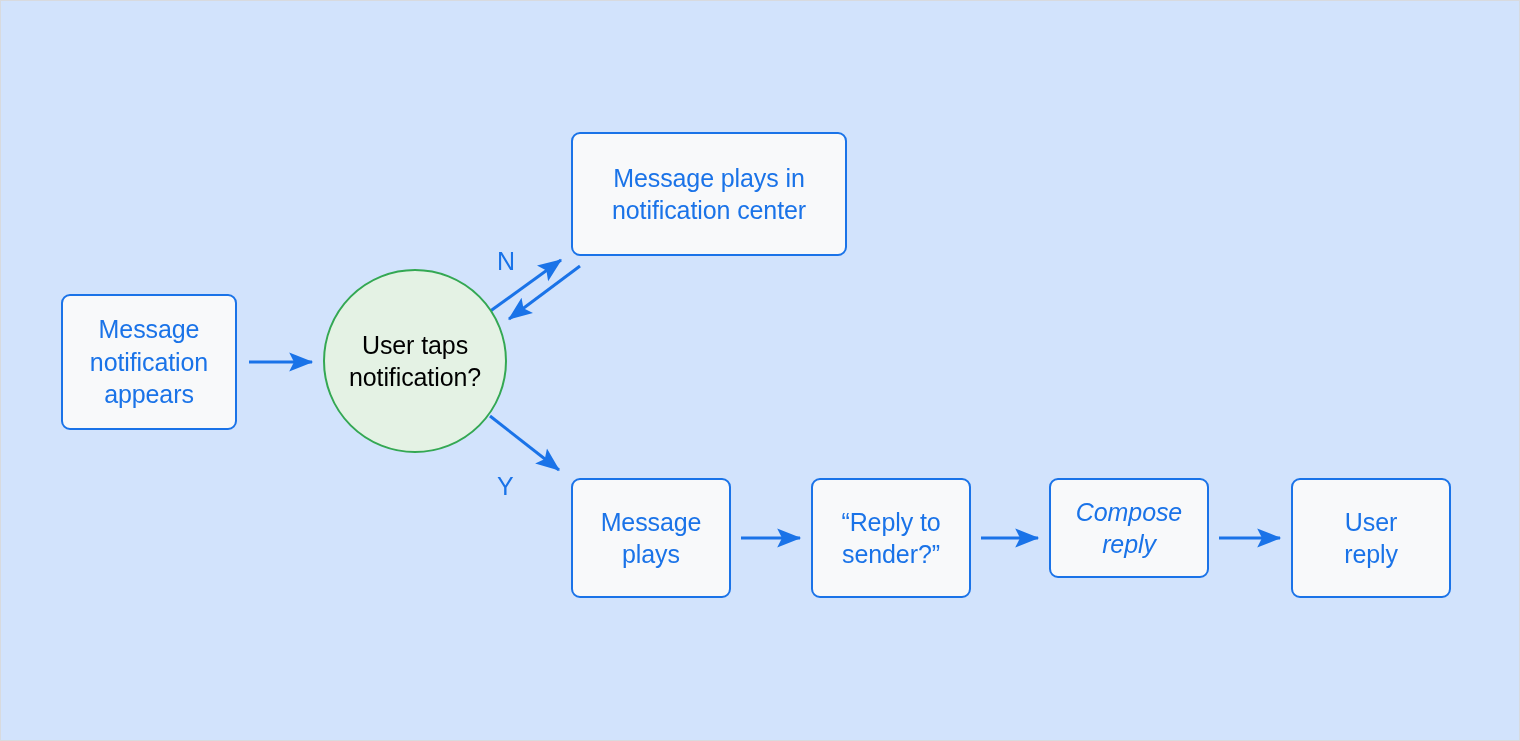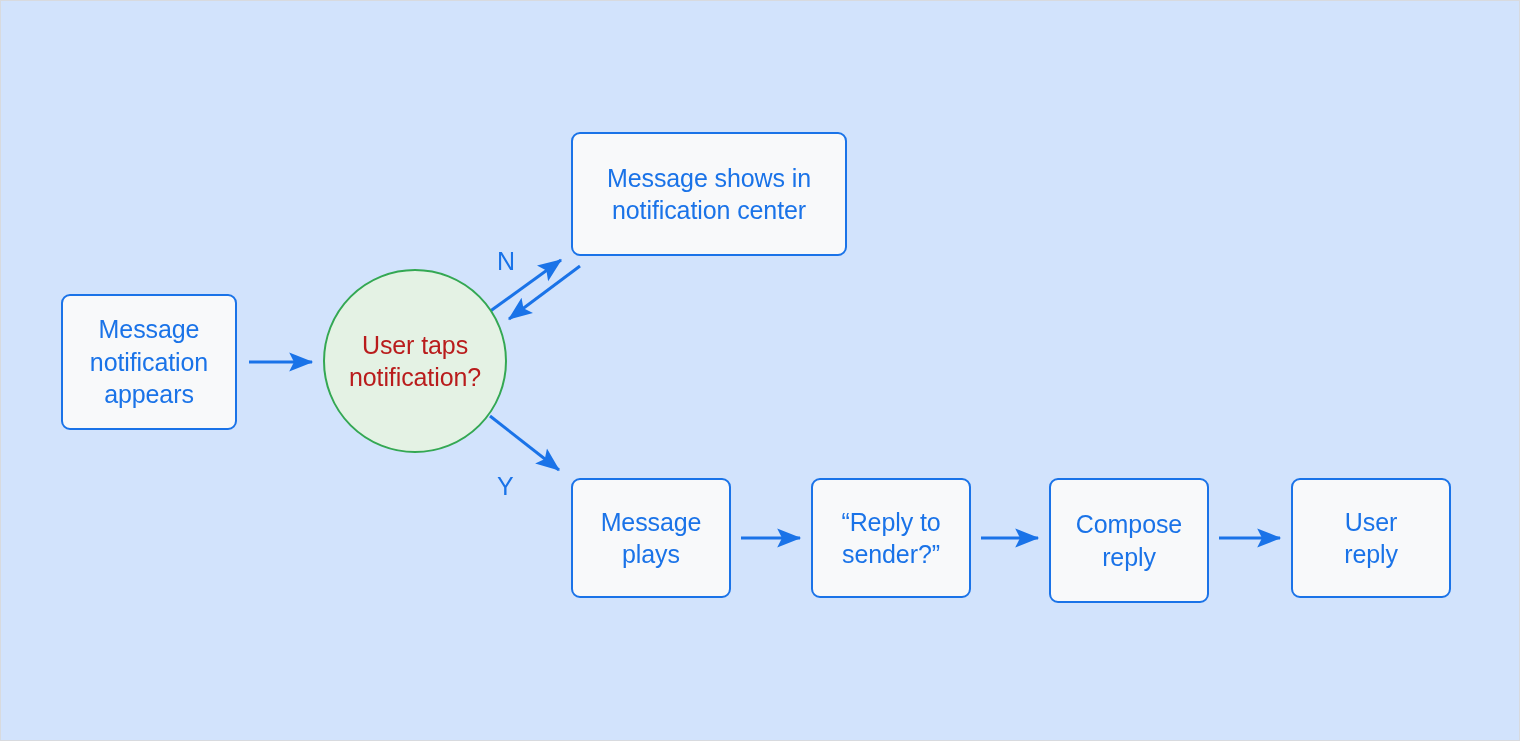--- a/index.html
+++ b/index.html
@@ -38,21 +38,21 @@
     color: #1a73e8;
     font-size: 25px;
     line-height: 1.3;
     letter-spacing: -0.1px;
     white-space: pre-line;
   }
   .node.decision {
     background: #e4f2e4;
     border: 2px solid #34a853;
     border-radius: 50%;
-    color: #b91c1c;
+    color: #000000;
   }
   .edge-label {
     position: absolute;
     color: #1a73e8;
     font-size: 25px;
     line-height: 1;
     font-family: "Liberation Sans", sans-serif;
   }
 </style>
 </head>
@@ -96,30 +96,30 @@
     </g>
   </svg>
 
   <div class="node" style="left: 60px; top: 293px; width: 176px; height: 136px;">Message
 notification
 appears</div>
 
   <div class="node decision" style="left: 322px; top: 268px; width: 184px; height: 184px;">User taps
 notification?</div>
 
-  <div class="node" style="left: 570px; top: 131px; width: 276px; height: 124px;">Message shows in
+  <div class="node" style="left: 570px; top: 131px; width: 276px; height: 124px;">Message plays in
 notification center</div>
 
   <div class="node" style="left: 570px; top: 477px; width: 160px; height: 120px;">Message
 plays</div>
 
   <div class="node" style="left: 810px; top: 477px; width: 160px; height: 120px;">“Reply to
 sender?”</div>
 
-  <div class="node" style="left: 1048px; top: 477px; width: 160px; height: 125px;">Compose
+  <div class="node" style="left: 1048px; top: 477px; width: 160px; height: 100px; font-style: italic;">Compose
 reply</div>
 
   <div class="node" style="left: 1290px; top: 477px; width: 160px; height: 120px;">User
 reply</div>
 
   <div class="edge-label" style="left: 496px; top: 248px;">N</div>
 
   <div class="edge-label" style="left: 496px; top: 473px;">Y</div>
 
 </div>

